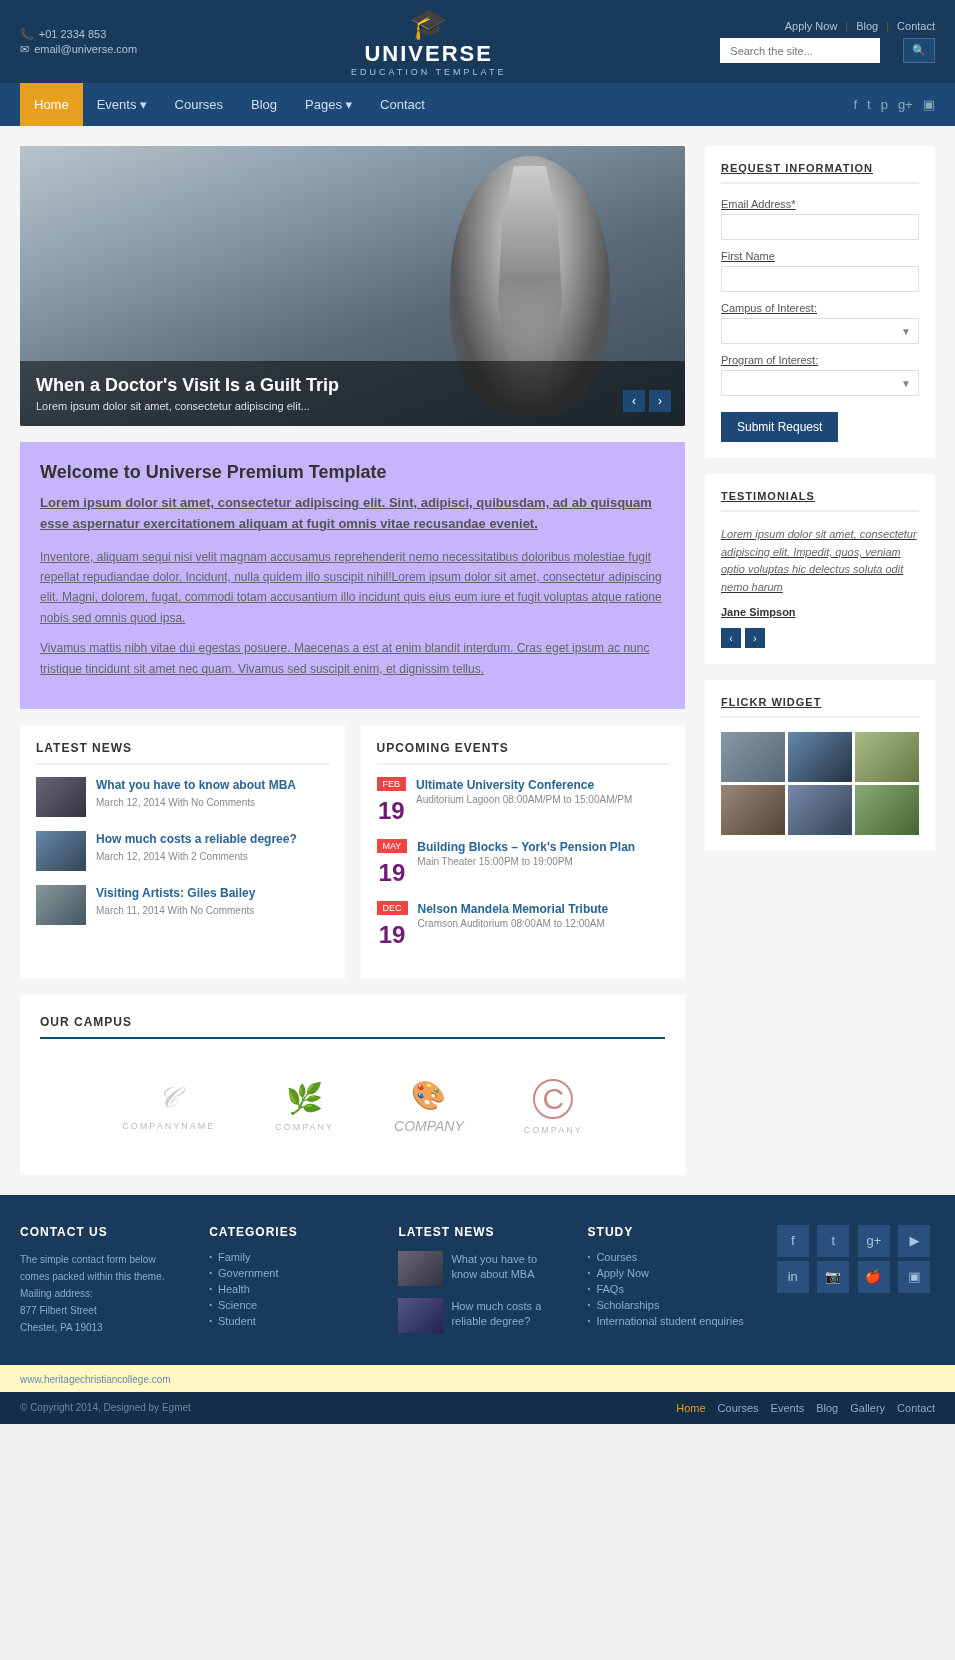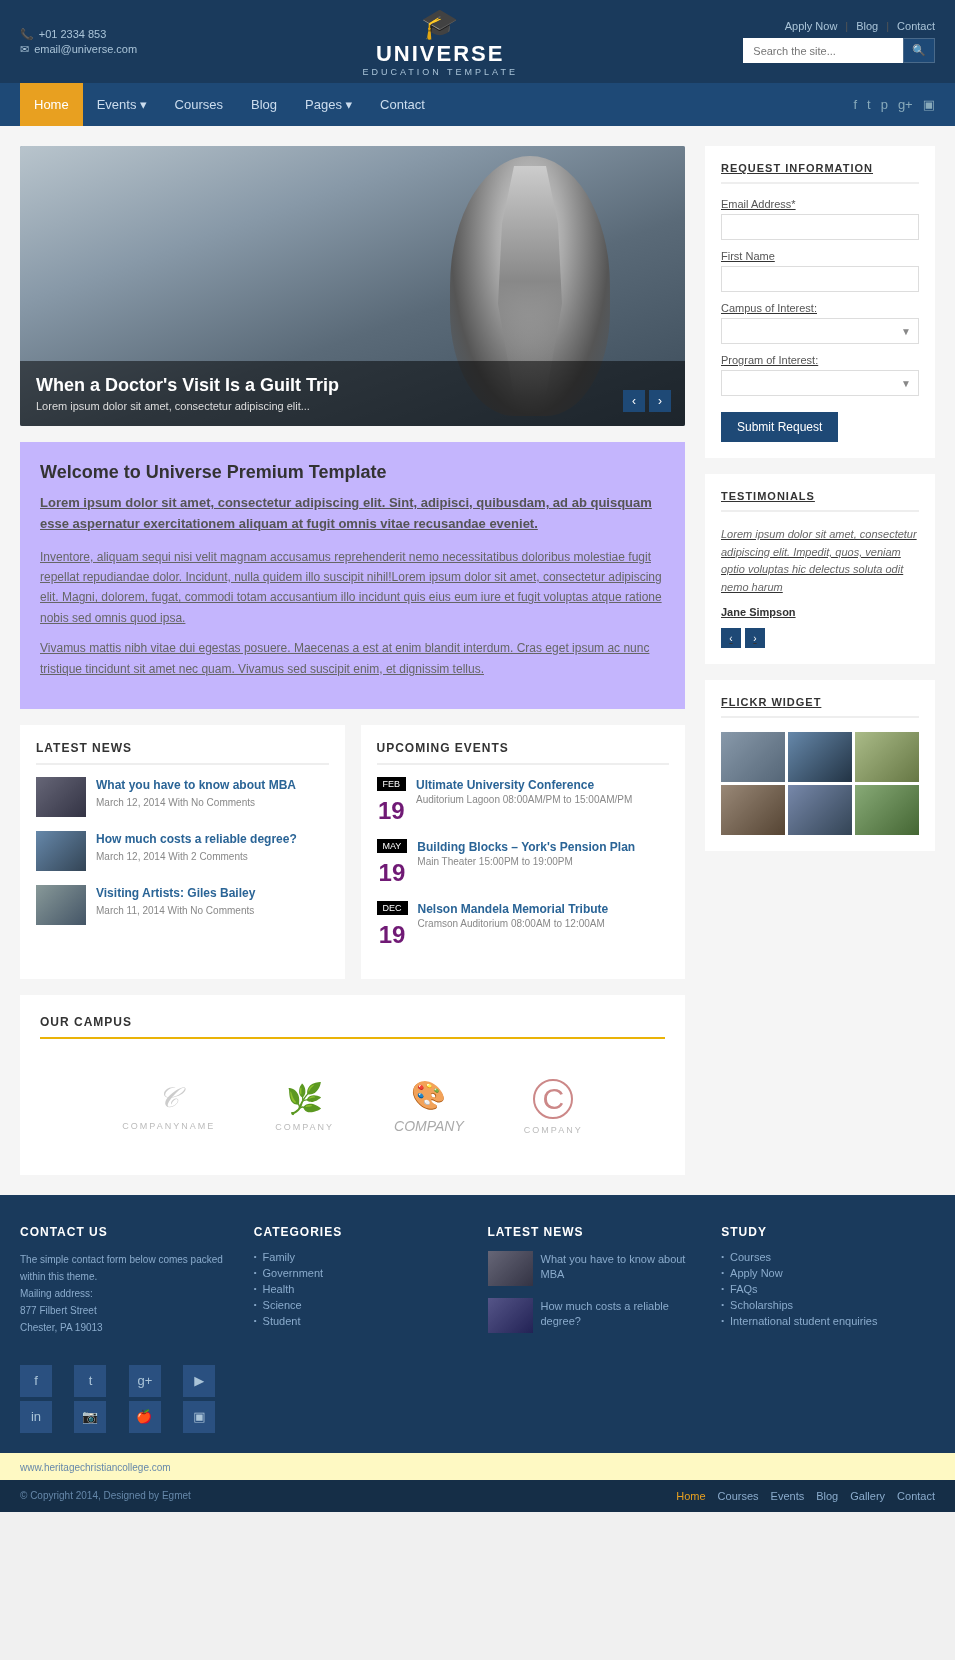--- a/index.html
+++ b/index.html
@@ -9,21 +9,21 @@
     .top-bar { background: #1a3a5c; color: #aac4d8; padding: 6px 20px; display: flex; justify-content: space-between; align-items: center; }
     .top-bar-left { display: flex; flex-direction: column; gap: 2px; font-size: 11px; }
     .top-bar-left span { display: flex; align-items: center; gap: 5px; }
     .top-bar-center { text-align: center; }
     .top-bar-center .logo-text { color: #fff; font-size: 22px; font-weight: bold; letter-spacing: 2px; }
     .top-bar-center .logo-sub { color: #aac4d8; font-size: 9px; letter-spacing: 3px; }
     .top-bar-right { display: flex; flex-direction: column; align-items: flex-end; gap: 6px; }
     .top-links { display: flex; gap: 8px; font-size: 11px; color: #aac4d8; }
     .top-links a { color: #aac4d8; text-decoration: none; }
     .top-links span { color: #555; }
-    .search-box { display: flex; }
+    .search-box { display: flex; gap: 23px; }
     .search-box input { padding: 4px 8px; font-size: 11px; width: 160px; border: none; color: #999; }
     .search-box button { background: #1a3a5c; border: 1px solid #aac4d8; color: #aac4d8; padding: 4px 6px; cursor: pointer; font-size: 11px; }
 
     
     .nav-bar { background: #1e4976; padding: 0 20px; display: flex; justify-content: space-between; align-items: center; }
     .nav-links { display: flex; }
     .nav-links a { color: #cde; text-decoration: none; padding: 14px 14px; font-size: 13px; display: flex; align-items: center; gap: 4px; }
     .nav-links a.active { background: #e8a020; color: #fff; }
     .nav-social { display: flex; gap: 10px; }
     .nav-social a { color: #8ab; font-size: 13px; text-decoration: none; }
@@ -54,28 +54,28 @@
     .news-item { display: flex; gap: 10px; margin-bottom: 14px; align-items: flex-start; }
     .news-thumb { width: 50px; height: 40px; background: #8899bb; flex-shrink: 0; }
     .news-thumb.t1 { background: linear-gradient(135deg, #667 0%, #334 100%); }
     .news-thumb.t2 { background: linear-gradient(135deg, #6688aa 0%, #334455 100%); }
     .news-thumb.t3 { background: linear-gradient(135deg, #889999 0%, #445566 100%); }
     .news-info a { color: #2a6496; text-decoration: none; font-size: 12px; font-weight: bold; line-height: 1.4; }
     .news-meta { font-size: 10px; color: #888; margin-top: 3px; }
 
     .event-item { display: flex; gap: 10px; margin-bottom: 14px; align-items: flex-start; }
     .event-date { text-align: center; flex-shrink: 0; }
-    .event-month { background: #000000; color: #fff; font-size: 9px; text-transform: uppercase; padding: 2px 6px; }
+    .event-month { background: #ef4444; color: #fff; font-size: 9px; text-transform: uppercase; padding: 2px 6px; }
     .event-day { font-size: 24px; font-weight: bold; color: #701a75; margin-top: 6px; }
     .event-info a { color: #2a6496; text-decoration: none; font-size: 12px; font-weight: bold; }
     .event-desc { font-size: 10px; color: #888; margin-top: 2px; }
 
     
     .campus-section { background: #fff; padding: 20px; margin-top: 16px; }
-    .campus-title { font-size: 12px; font-weight: bold; text-transform: uppercase; letter-spacing: 1px; color: #333; border-bottom: 2px solid #eab308; padding-bottom: 8px; margin-bottom: 20px; }
+    .campus-title { font-size: 12px; font-weight: bold; text-transform: uppercase; letter-spacing: 1px; color: #333; border-bottom: 2px solid #0c4a6e; padding-bottom: 8px; margin-bottom: 20px; }
     .campus-logos { display: flex; flex-wrap: wrap; gap: 20px; justify-content: center; align-items: center; padding: 10px 0; }
     .campus-logo { display: flex; flex-direction: column; align-items: center; gap: 6px; padding: 10px 20px; }
     .logo-name { font-size: 9px; letter-spacing: 2px; color: #bbb; text-transform: uppercase; }
 
     
     .sidebar-panel { background: #fff; padding: 16px; margin-bottom: 16px; text-decoration: underline; }
     .sidebar-title { font-size: 11px; font-weight: bold; text-transform: uppercase; letter-spacing: 1px; color: #333; border-bottom: 2px solid #eee; padding-bottom: 8px; margin-bottom: 14px; }
     .form-group { margin-bottom: 10px; }
     .form-label { font-size: 11px; color: #555; margin-bottom: 4px; display: block; }
     .form-input { width: 100%; padding: 6px 8px; border: 1px solid #ddd; font-size: 11px; color: #999; }
@@ -95,21 +95,21 @@
     .flickr-item { height: 50px; }
     .flickr-item.f1 { background: linear-gradient(135deg, #8899aa 0%, #556677 100%); }
     .flickr-item.f2 { background: linear-gradient(135deg, #6688aa 0%, #223344 100%); }
     .flickr-item.f3 { background: linear-gradient(135deg, #aabb88 0%, #667744 100%); }
     .flickr-item.f4 { background: linear-gradient(135deg, #998877 0%, #554433 100%); }
     .flickr-item.f5 { background: linear-gradient(135deg, #7788aa 0%, #334455 100%); }
     .flickr-item.f6 { background: linear-gradient(135deg, #88aa77 0%, #446633 100%); }
 
     
     .footer { background: #1a3a5c; color: #aac4d8; padding: 30px 20px 0; }
-    .footer-grid { display: grid; grid-template-columns: 1fr 1fr 1fr 1fr; gap: 20px; padding-bottom: 20px; }
+    .footer-grid { display: grid; grid-template-columns: 1fr 1fr 1fr 1fr 1fr; gap: 31px; padding-bottom: 20px; }
     .footer-col h4 { color: #fff; font-size: 12px; text-transform: uppercase; letter-spacing: 1px; margin-bottom: 12px; }
     .footer-col p { font-size: 10px; color: #8aabcc; line-height: 1.7; }
     .footer-col ul { list-style: none; }
     .footer-col ul li { font-size: 11px; color: #8aabcc; margin-bottom: 4px; display: flex; align-items: center; gap: 6px; }
     .bullet { color: #8aabcc; font-size: 8px; }
     .footer-col ul li a { color: #8aabcc; text-decoration: none; }
     .footer-news-item { display: flex; gap: 8px; margin-bottom: 12px; }
     .footer-thumb { width: 45px; height: 35px; flex-shrink: 0; }
     .footer-thumb.ft1 { background: linear-gradient(135deg, #667 0%, #334 100%); }
     .footer-thumb.ft2 { background: linear-gradient(135deg, #558 0%, #225 100%); }

